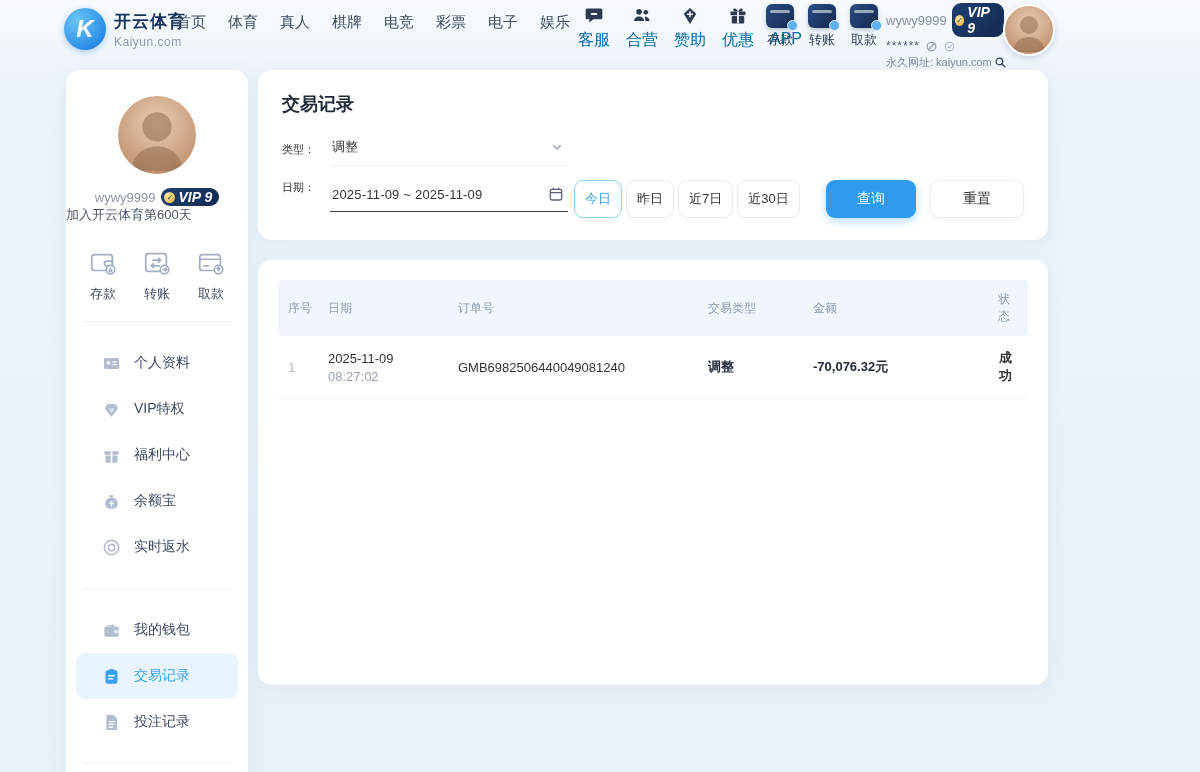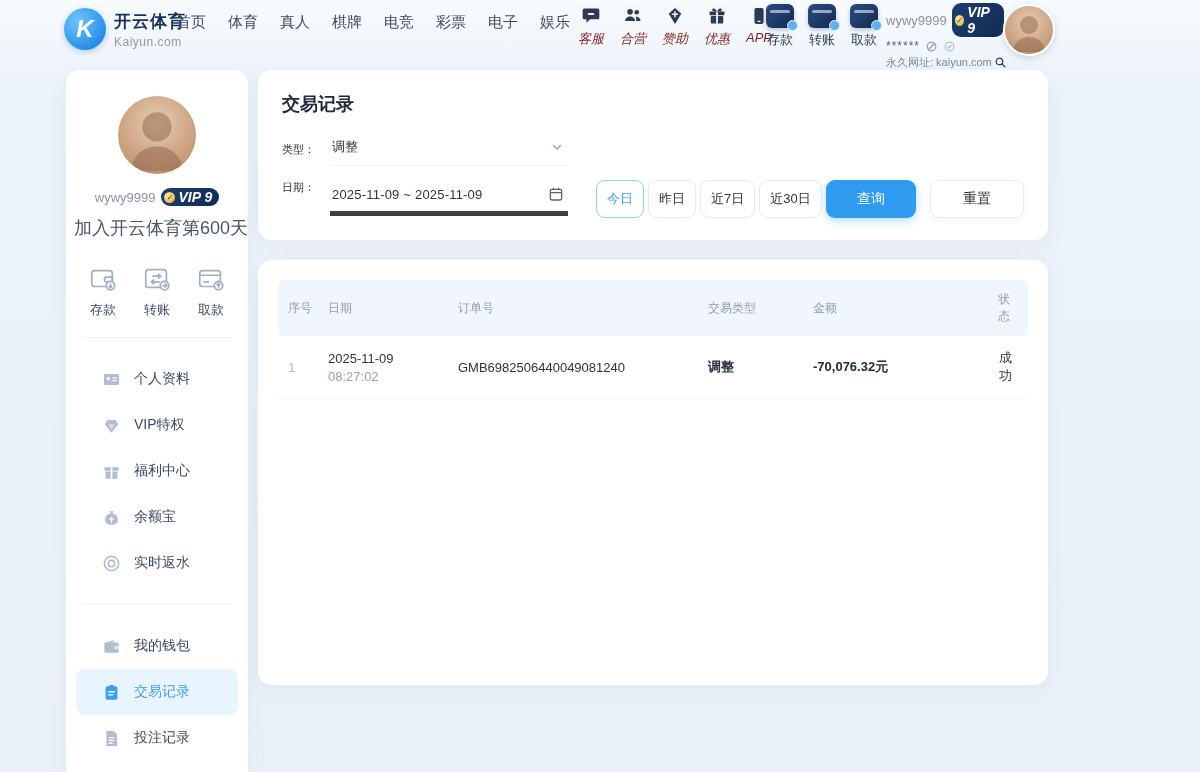--- a/index.html
+++ b/index.html
@@ -20,21 +20,21 @@
     display:flex; align-items:center; justify-content:center;
     box-shadow:0 2px 6px rgba(40,120,220,.35); }
   .logo-cn { font-size:17px; font-weight:800; color:#16325c; letter-spacing:1px; }
   .logo-en { font-size:12px; color:#8d99ad; letter-spacing:.5px; margin-top:2px; }
 
   .nav { position:absolute; left:176px; top:13px; display:flex; gap:22px; }
   .nav-item { font-size:15px; color:#3e4c63; cursor:pointer; white-space:nowrap; }
 
   .quick-links { position:absolute; left:578px; top:6px; display:flex; gap:16px; }
   .quick-link { display:flex; flex-direction:column; align-items:center; gap:4px; cursor:pointer; }
-  .quick-link .ql-label { font-size:13px; color:#7f1d1d;font-style:italic; }
+  .quick-link .ql-label { font-size:16px; color:#0369a1; }
   .quick-link svg { color:#2c3a52; }
 
   .wallet-trio { position:absolute; left:766px; top:4px; display:flex; gap:14px; }
   .wallet-item { display:flex; flex-direction:column; align-items:center; gap:3px; cursor:pointer; }
   .wallet-item .wi-label { font-size:13px; color:#2c3a52; }
   .wi-icon { width:28px; height:24px; border-radius:6px;
     background:linear-gradient(135deg,#2a4d86,#14294e); position:relative;
     box-shadow:0 2px 4px rgba(20,40,80,.25); }
   .wi-icon::before { content:""; position:absolute; left:4px; top:6px; width:20px; height:3px;
     background:rgba(255,255,255,.55); border-radius:2px; }
@@ -63,21 +63,21 @@
   
   .card { position:absolute; background:#fff; border-radius:14px;
     box-shadow:0 4px 18px rgba(140,165,200,.10); }
 
   
   .sidebar { left:66px; top:70px; width:182px; height:740px; padding-top:26px; }
   .side-avatar { width:78px; height:78px; border-radius:50%; margin:0 auto; overflow:hidden;
     background:radial-gradient(circle at 50% 35%,#e8cdb4,#c79a78 70%,#9c7255); }
   .side-name-row { display:flex; align-items:center; justify-content:center; gap:6px; margin-top:14px; }
   .side-name { font-size:13px; color:#8a94a8; }
-  .side-joined { text-align:right; font-size:18px; color:#4a5568; margin-top:10px; }
+  .side-joined { text-align:left; font-size:13px; color:#4a5568; }
   .side-actions { display:flex; justify-content:space-between; padding:0 22px; margin-top:24px; }
   .side-action { display:flex; flex-direction:column; align-items:center; gap:7px; cursor:pointer; }
   .side-action svg { color:#a3aec2; }
   .side-action .sa-label { font-size:13px; color:#3d4a63; }
   .side-divider { height:1px; background:#eef1f6; margin:18px 16px; }
   .menu { padding:0 10px; }
   .menu-item { display:flex; align-items:center; gap:13px; height:46px; padding-left:26px;
     border-radius:9px; cursor:pointer; color:#3d4a63; font-size:14px; }
   .menu-item svg { color:#b3bdd0; flex:0 0 auto; }
   .menu-item.active { background:#e9f5fe; color:#3aa0f3; }
@@ -87,23 +87,23 @@
   .filter-card { left:258px; top:70px; width:790px; height:170px; padding:22px 24px; }
   .main-title { font-size:18px; font-weight:700; color:#222b3a; }
   .main-subtitle { font-size:12px; color:#98a2b8; margin-top:9px; }
   .type-row { display:flex; align-items:center; margin-top:16px; }
   .filter-label { font-size:11px; color:#333; width:48px; }
   .type-select { width:238px; display:flex; align-items:center; justify-content:space-between;
     padding:6px 4px 9px 2px; border-bottom:1px solid #f0f2f7; cursor:pointer; }
   .type-value { font-size:13px; color:#333; }
   .date-row { display:flex; align-items:flex-start; margin-top:14px; }
   .date-input { width:238px; display:flex; align-items:center; justify-content:space-between;
-    padding:6px 4px 9px 2px; border-bottom:5px solid #404040; cursor:pointer; }
+    padding:6px 4px 9px 2px; border-bottom:1px solid #404040; cursor:pointer; }
   .date-value { font-size:13px; color:#333; letter-spacing:.2px; }
-  .range-group { display:flex; gap:4px; margin-left:28px; }
+  .range-group { display:flex; gap:4px; margin-left:6px; }
   .range-btn { min-width:46px; height:38px; padding:0 10px; background:#fff;
     border:1px solid #e6eaf0; border-radius:9px; font-size:13px; color:#333;
     display:flex; align-items:center; justify-content:center; cursor:pointer; white-space:nowrap; }
   .range-btn.active { border-color:#8fd0f5; color:#3aa0f3; }
   .action-btns { margin-left:auto; display:flex; gap:14px; }
   .btn-query { width:90px; height:38px; border:none; border-radius:9px;
     background:#2f9bf0; color:#fff; font-size:14px; cursor:pointer;
     box-shadow:0 3px 8px rgba(47,155,240,.35); }
   .btn-reset { width:94px; height:38px; border:1px solid #ebedf2; border-radius:9px;
     background:#fff; color:#333; font-size:14px; cursor:pointer;
@@ -116,21 +116,21 @@
     text-align:left; padding:11px 0 11px 10px; }
   thead th:first-child { border-radius:5px 0 0 5px; }
   thead th:last-child  { border-radius:0 5px 5px 0; text-align:right; padding-right:24px; }
   tbody td { padding:13px 0 13px 10px; border-bottom:1px solid #f2f4f8; font-size:13px; color:#333;
     vertical-align:middle; }
   td.c-index { color:#b0b8c8; }
   td.c-date .d1 { color:#333; }
   td.c-date .d2 { color:#98a2b5; margin-top:3px; }
   td.c-type { font-weight:700; color:#222b3a; }
   td.c-amount { font-weight:700; color:#222b3a; }
-  td.c-status { text-align:right; padding-right:16px; }
+  td.c-status { text-align:right; padding-right:16px;font-weight:bold; }
   .col-index{width:40px;} .col-date{width:130px;} .col-order{width:250px;}
   .col-type{width:105px;} .col-amount{width:185px;} .col-status{width:auto;}
 </style>
 </head>
 <body>
 
 <div class="topbar">
   <div class="logo">
     <div class="logo-mark">K</div>
     <div>

